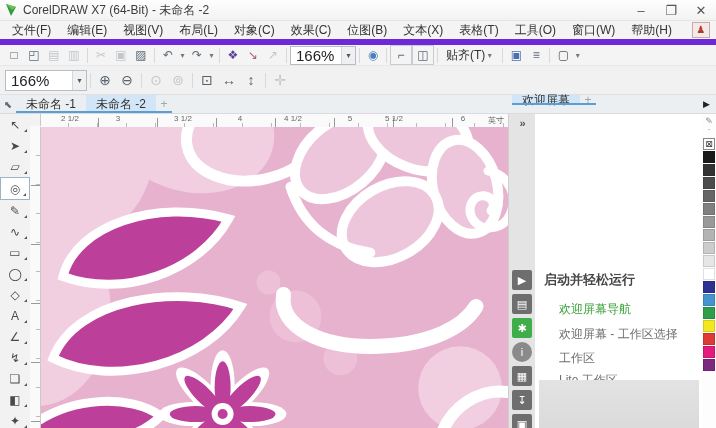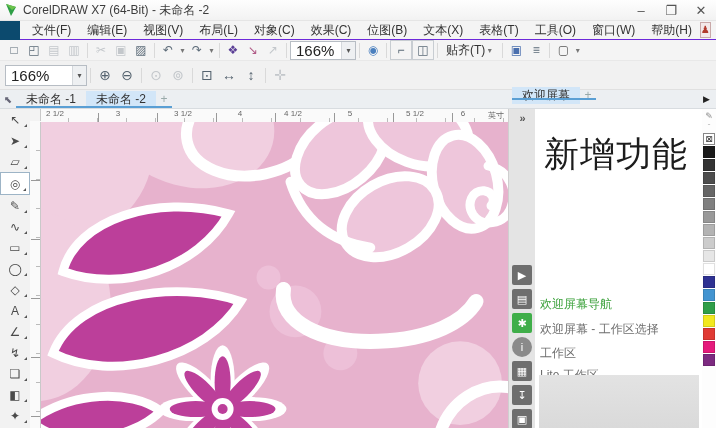--- a/index.html
+++ b/index.html
@@ -7,21 +7,21 @@
        font-family:"Liberation Sans","DejaVu Sans",sans-serif;font-size:12px;color:#333;}
   
   .titlebar{height:20px;display:flex;align-items:center;background:linear-gradient(#fefefe,#f2f2f2);
             border-bottom:1px solid #e5e5e5;padding-left:4px;}
   .corel-logo{width:14px;height:14px;margin-right:5px;flex:none;}
   .title-text{font-size:12px;color:#3c3c3c;white-space:nowrap;}
   .win-controls{margin-left:auto;display:flex;}
   .win-btn{width:30px;height:19px;display:flex;align-items:center;justify-content:center;
            color:#555;font-size:13px;cursor:default;}
   
-  .menubar{height:18px;background:#f4f4f4;display:flex;align-items:center;padding:0 4px;border-bottom:1px solid #6d28d9;margin-left:20px;}
+  .menubar{height:18px;background:#f4f4f4;display:flex;align-items:center;padding:0 4px;border-bottom:6px solid #6d28d9;}
   .menu-item{padding:0 8px;font-size:12px;color:#333;white-space:nowrap;}
   .account{margin-left:auto;width:16px;height:14px;border:1px solid #c9a9a9;background:#f3e9e9;
            color:#b23b2e;font-size:10px;line-height:13px;text-align:center;margin-right:2px;}
   
   .toolbar{height:20px;background:#f4f4f4;display:flex;align-items:center;padding:0 4px;border-bottom:1px solid #e8e8e8;}
   .tb-btn{width:20px;height:18px;display:flex;align-items:center;justify-content:center;
           font-size:12px;color:#5c6b78;flex:none;}
   .tb-btn.dis{color:#c3c7cb;}
   .tb-sep{width:1px;height:15px;background:#d9d9d9;margin:0 3px;flex:none;}
   .caret{width:9px;font-size:8px;color:#777;text-align:center;flex:none;}
@@ -29,21 +29,21 @@
   .combo .val{padding:0 5px;font-size:15px;color:#222;}
   .combo .cc{width:13px;height:100%;background:#eef0f2;border-left:1px solid #d4d8dc;
              font-size:8px;color:#555;display:flex;align-items:center;justify-content:center;}
   .snap{display:flex;align-items:center;padding:0 5px;font-size:12px;color:#333;}
   .propbar{height:28px;background:#f1f1f1;display:flex;align-items:center;padding:0 5px;border-bottom:1px solid #e0e0e0;}
   .pb-btn{width:22px;height:22px;display:flex;align-items:center;justify-content:center;font-size:14px;color:#55636f;flex:none;}
   .pb-btn.dis{color:#c3c7cb;}
   
   .tabrow{position:relative;height:18px;background:#eceff2;border-bottom:1px solid #d8dce0;display:flex;align-items:stretch;}
   .tab-corner{width:16px;display:flex;align-items:center;justify-content:center;color:#667;font-size:10px;}
-  .tabgroup{display:flex;position:relative;align-items:center;}
+  .tabgroup{display:flex;position:relative;}
   .tabgroup::after{content:"";position:absolute;left:0;right:0;bottom:0;height:2px;background:#5a9fd4;}
   .tab{padding:0 10px;display:flex;align-items:center;font-size:12px;color:#333;}
   .tab.active{background:#d2e6f8;}
   .newtab{width:16px;display:flex;align-items:center;justify-content:center;color:#9aa;font-size:12px;}
   .welcome-tabs{position:absolute;left:512px;top:0;bottom:8px;display:flex;}
   .tab-scroll{position:absolute;right:3px;top:2px;width:13px;height:13px;color:#222;font-size:9px;
               display:flex;align-items:center;justify-content:center;}
   
   .main{position:relative;height:324px;background:#fff;}
   .toolbox{position:absolute;left:0;top:0;width:30px;height:100%;background:#f2f2f2;border-right:1px solid #ddd;}
@@ -73,21 +73,21 @@
          border-left:1px solid #cfcfcf;border-right:1px solid #d6d6d6;overflow:hidden;}
   .strip-collapse{height:18px;display:flex;align-items:center;justify-content:center;color:#555;font-size:11px;font-weight:bold;}
   .strip-icons{position:absolute;top:156px;left:3px;display:flex;flex-direction:column;gap:4px;}
   .sicon{width:20px;height:20px;display:flex;align-items:center;justify-content:center;
          color:#fff;font-size:11px;border-radius:2px;flex:none;}
   .sicon.round{border-radius:50%;}
   .welcome{position:absolute;left:535px;top:0;width:167px;height:100%;background:#fff;overflow:hidden;}
   .w-title{position:absolute;left:9px;top:22px;font-family:"DejaVu Serif","Liberation Serif",serif;
            font-size:35px;color:#1c1c1c;white-space:nowrap;letter-spacing:1px;}
   .w-section{position:absolute;left:9px;top:157px;font-size:13px;font-weight:bold;color:#464646;white-space:nowrap;}
-  .w-link{position:absolute;left:5px;font-size:12px;white-space:nowrap;}
+  .w-link{position:absolute;left:24px;font-size:12px;white-space:nowrap;}
   .w-preview{position:absolute;left:4px;top:266px;width:160px;height:62px;
              background:linear-gradient(#e3e3e3,#d8d8d8);}
   
   .palettecol{position:absolute;left:702px;top:0;width:14px;height:100%;background:#fdfdfd;}
   .pal-edit{height:14px;text-align:center;font-size:9px;color:#8a8a8a;line-height:14px;}
   .pal-up{height:10px;text-align:center;font-size:8px;color:#aaa;line-height:8px;}
   .swatch{width:12px;height:12px;margin:0 0 1px 1px;border:1px solid rgba(0,0,0,0.12);box-sizing:border-box;}
   .swatch.none{background:#fff;border:1px solid #888;color:#333;font-size:9px;line-height:10px;text-align:center;}
 </style>
 </head>
@@ -217,27 +217,27 @@
       <div class="tool">↯</div>
       <div class="tool">❏</div>
       <div class="tool">◧</div>
       <div class="tool">✦</div>
     </div>
 
     <div class="docarea">
       <div class="hruler">
         <span class="ruler-corner"></span>
         <span class="ticks"></span>
-        <span class="rlabel" style="left:25px">2 1/2</span>
+        <span class="rlabel" style="left:40px">2 1/2</span>
         <span class="rlabel" style="left:88px">3</span>
         <span class="rlabel" style="left:153px">3 1/2</span>
         <span class="rlabel" style="left:210px">4</span>
         <span class="rlabel" style="left:263px">4 1/2</span>
         <span class="rlabel" style="left:320px">5</span>
-        <span class="rlabel" style="left:385px">5 1/2</span>
+        <span class="rlabel" style="left:364px">5 1/2</span>
         <span class="rlabel" style="left:433px">6</span>
         <span class="runit">英寸</span>
       </div>
       <div class="canvasrow">
         <div class="vruler"></div>
         <div class="canvas">
           <svg viewBox="0 0 468 312" preserveAspectRatio="none">
             <rect width="468" height="312" fill="#e7b2cd"></rect>
             <ellipse cx="15" cy="45" rx="100" ry="80" fill="#f1cfe0" transform="rotate(-25 15 45)"></ellipse>
             <ellipse cx="-5" cy="185" rx="75" ry="95" fill="#f1cfe0"></ellipse>
@@ -294,21 +294,21 @@
         <span class="sicon" style="background-color: rgb(110, 110, 110);">▤</span>
         <span class="sicon" style="background-color: rgb(63, 174, 73);">✱</span>
         <span class="sicon round" style="background-color: rgb(138, 138, 138);">i</span>
         <span class="sicon" style="background-color: rgb(110, 110, 110);">▦</span>
         <span class="sicon" style="background-color: rgb(110, 110, 110);">↧</span>
         <span class="sicon" style="background-color: rgb(110, 110, 110);">▣</span>
       </div>
     </div>
 
     <div class="welcome">
-      <div class="w-title">新增功能</div>
+      <div class="w-section">启动并轻松运行</div>
       <a class="w-link" style="top: 187px; color: rgb(58, 161, 58);">欢迎屏幕导航</a>
       <a class="w-link" style="top: 212px; color: rgb(110, 110, 110); text-align: right;">欢迎屏幕 - 工作区选择</a>
       <a class="w-link" style="top: 236px; color: rgb(110, 110, 110);">工作区</a>
       <a class="w-link" style="top: 258px; color: rgb(110, 110, 110);">Lite 工作区</a>
       <div class="w-preview"></div>
     </div>
 
     <div class="palettecol">
       <div class="pal-edit">✎</div>
       <div class="pal-up">ˆ</div>

